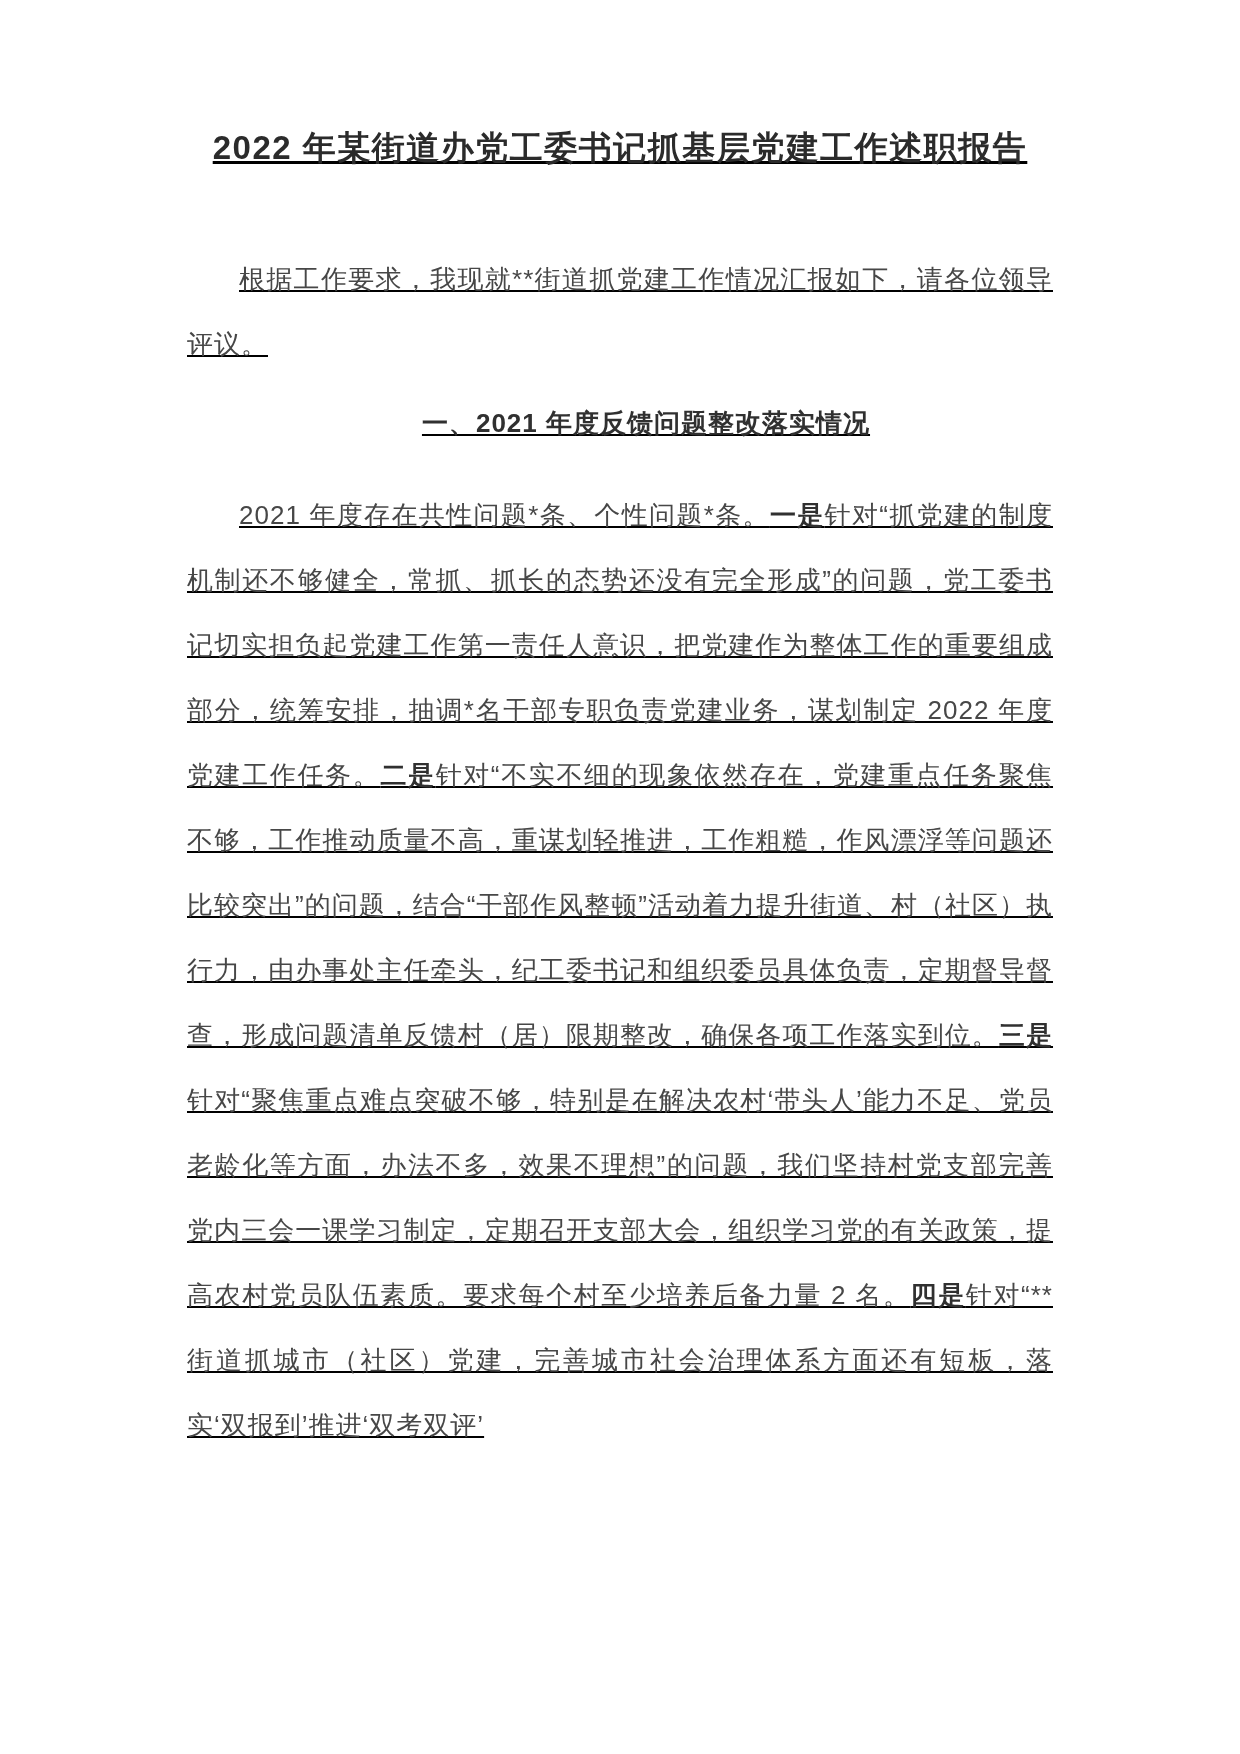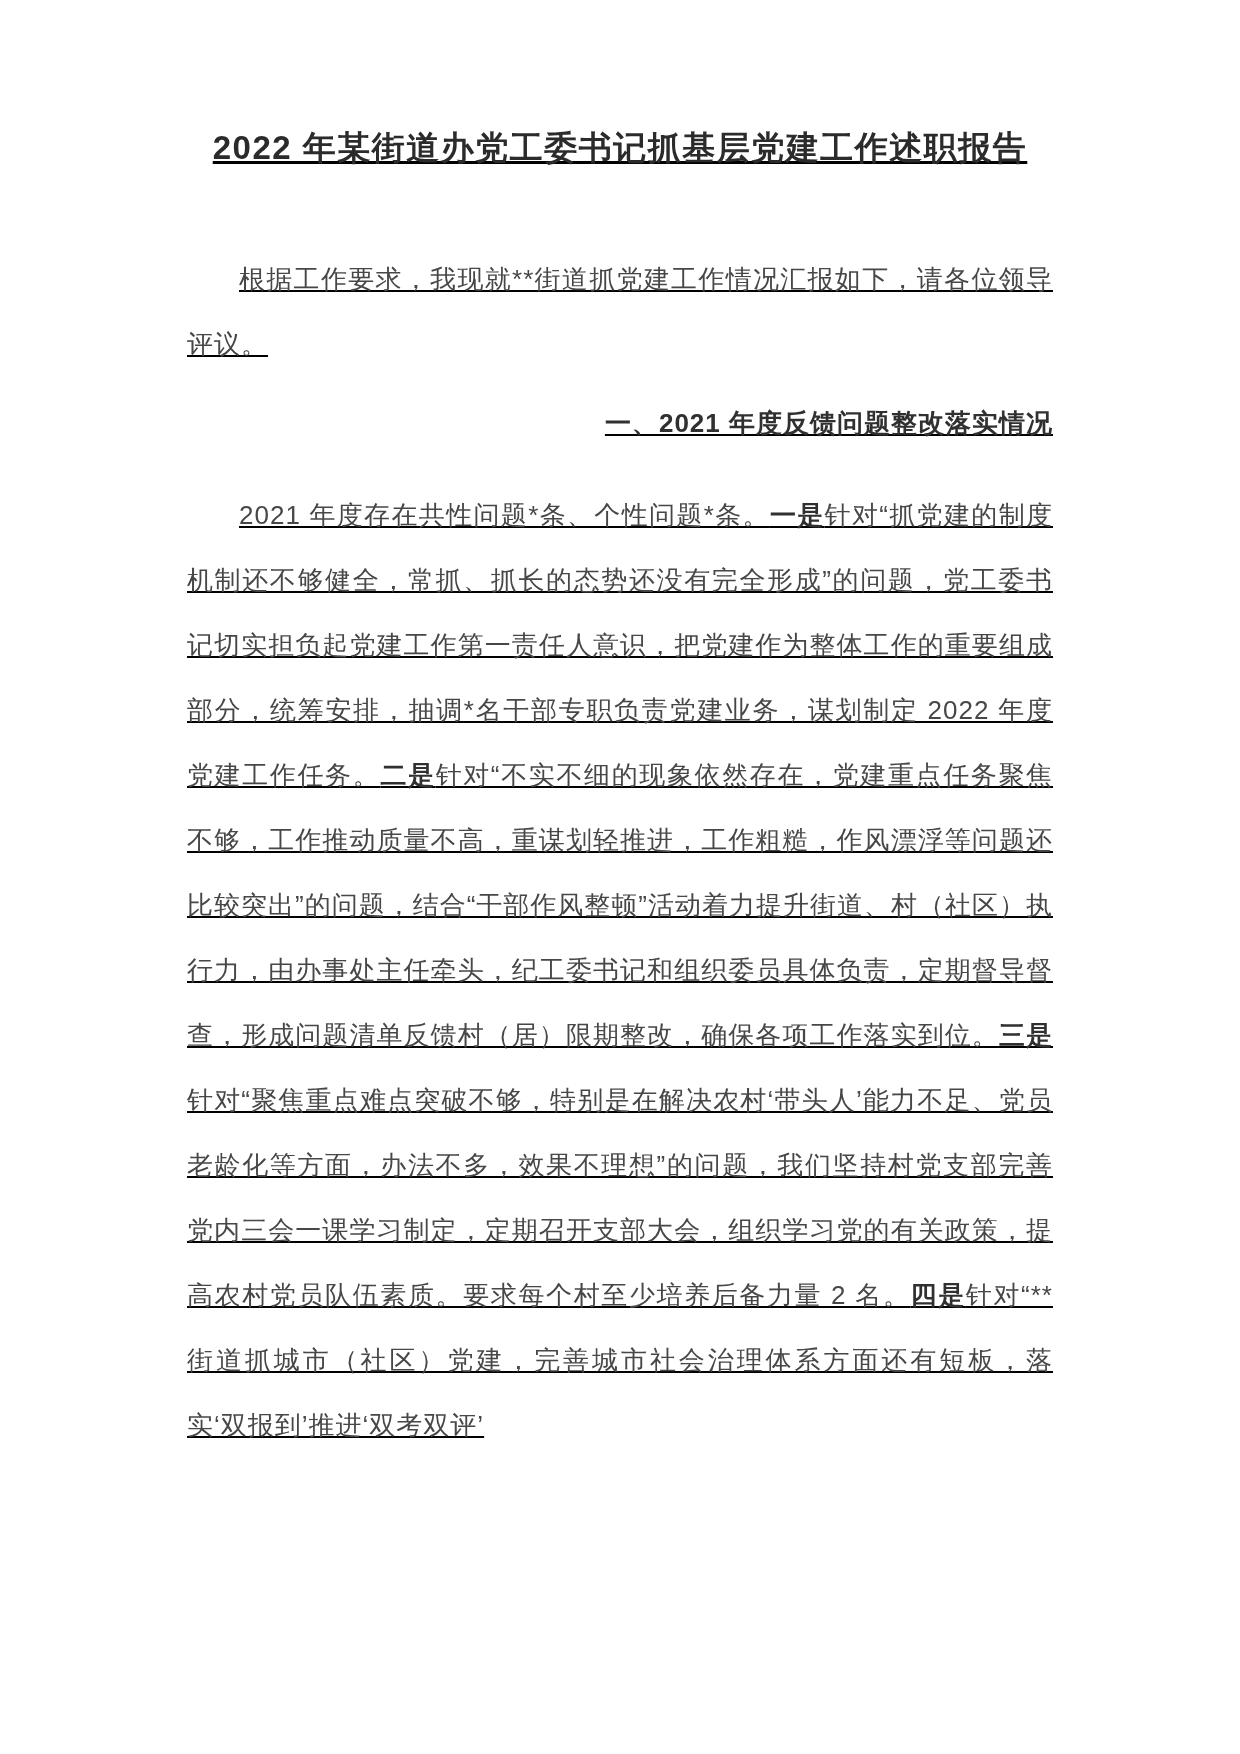--- a/index.html
+++ b/index.html
@@ -39,21 +39,21 @@
     color: #474747;
     text-align: justify;
     text-justify: inter-ideograph;
     text-indent: 2em;
   }
   .doc-body p.heading {
     font-weight: 700;
     color: #383838;
     margin-top: 14px;
     margin-bottom: 27px;
-    text-align: right;
+    text-align: center;
   }
   .doc-body .run { font-weight: inherit; }
   .doc-body .run.bold {
     font-weight: 700;
     color: #303030;
   }
 </style>
 </head>
 <body>
 

